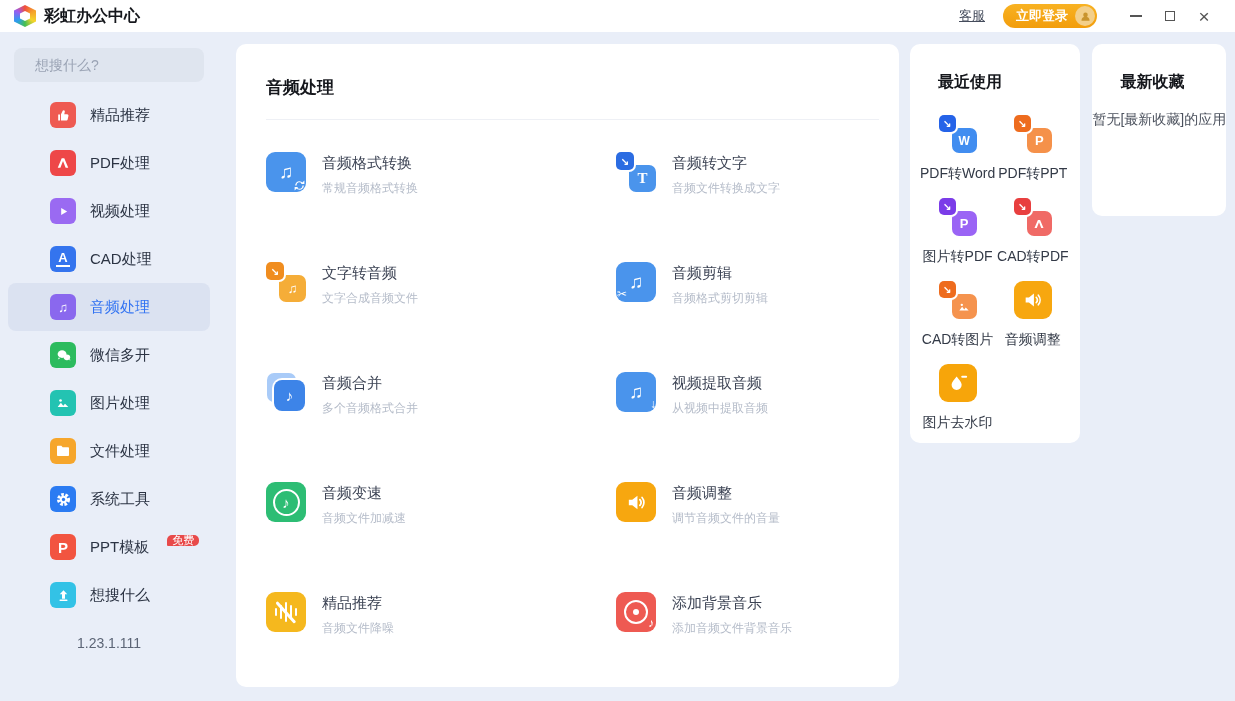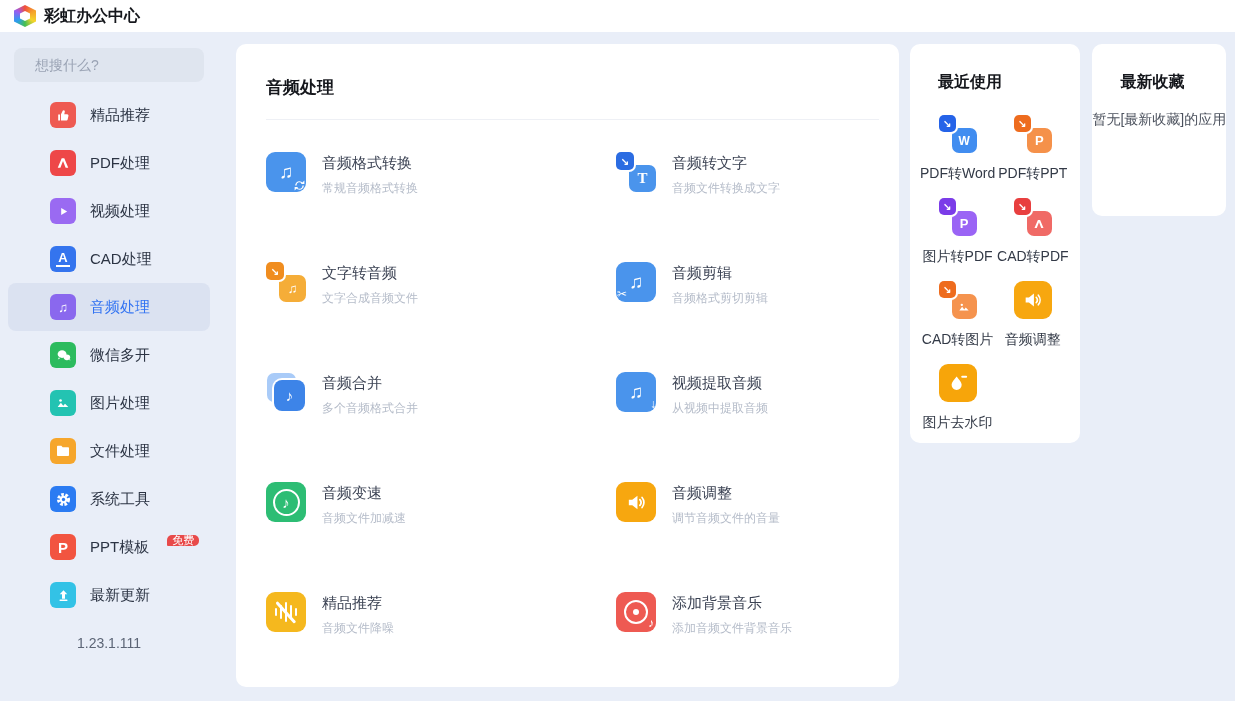--- a/index.html
+++ b/index.html
@@ -110,20 +110,41 @@
   .r-single { width:38px; height:38px; border-radius:9px; color:#fff; display:flex; align-items:center; justify-content:center; }
   .card-fav { height:172px; }
   .fav-empty { text-align:center; font-size:14px; color:#4c525e; margin-top:18px; }
 </style>
 </head>
 <body>
 
 <div class="titlebar">
   <span class="logo"></span>
   <span class="app-title">彩虹办公中心</span>
+  <div class="tb-right">
+    <span class="service">客服</span>
+    <div class="login-btn">
+      <span class="login-label">立即登录</span>
+      <span class="avatar">
+        <svg width="13" viewBox="0 0 24 24">
+            <circle cx="12" cy="9" r="4.2" fill="#c9942e"></circle>
+            <path d="M4.5 20a7.5 7.5 0 0115 0z" fill="#c9942e"></path>
+          </svg>
+      </span>
+    </div>
+    <div class="win-btns">
+      <span class="win-btn">
+          <i class="glyph-min"></i>
+        </span>
+      <span class="win-btn">
+          <i class="glyph-max"></i>
+        </span>
+      <span class="win-btn glyph-close"></span>
+    </div>
+  </div>
 </div>
 
 <div class="layout">
 
   <div class="sidebar">
     <div class="search-box">
       <svg width="15" viewBox="0 0 24 24">
           <circle cx="10.5" cy="10.5" r="6" fill="none" stroke="#98a1b3" stroke-width="2"></circle>
           <path d="M15.2 15.2l4.6 4.6" stroke="#98a1b3" stroke-width="2" stroke-linecap="round"></path>
         </svg>
@@ -216,21 +237,21 @@
       <span class="badge-free">免费</span>
     </div>
 
     <div class="menu-item">
       <span class="s-icon" style="background: rgb(51, 194, 230);">
         <svg width="15" viewBox="0 0 24 24">
             <path fill="#fff" d="M12 3.5l6 6.5h-3.6V17h-4.8v-7H6z"></path>
             <rect x="5.5" y="18.5" width="13" height="2.3" rx="1.1" fill="#fff"></rect>
           </svg>
       </span>
-      <span>最新更新</span>
+      <span>想搜什么</span>
     </div>
 
     <div class="version">1.23.1.111</div>
   </div>
 
   <div class="main-card">
     <div class="main-title">音频处理</div>
     <div class="divider"></div>
 
     <div class="tools">

